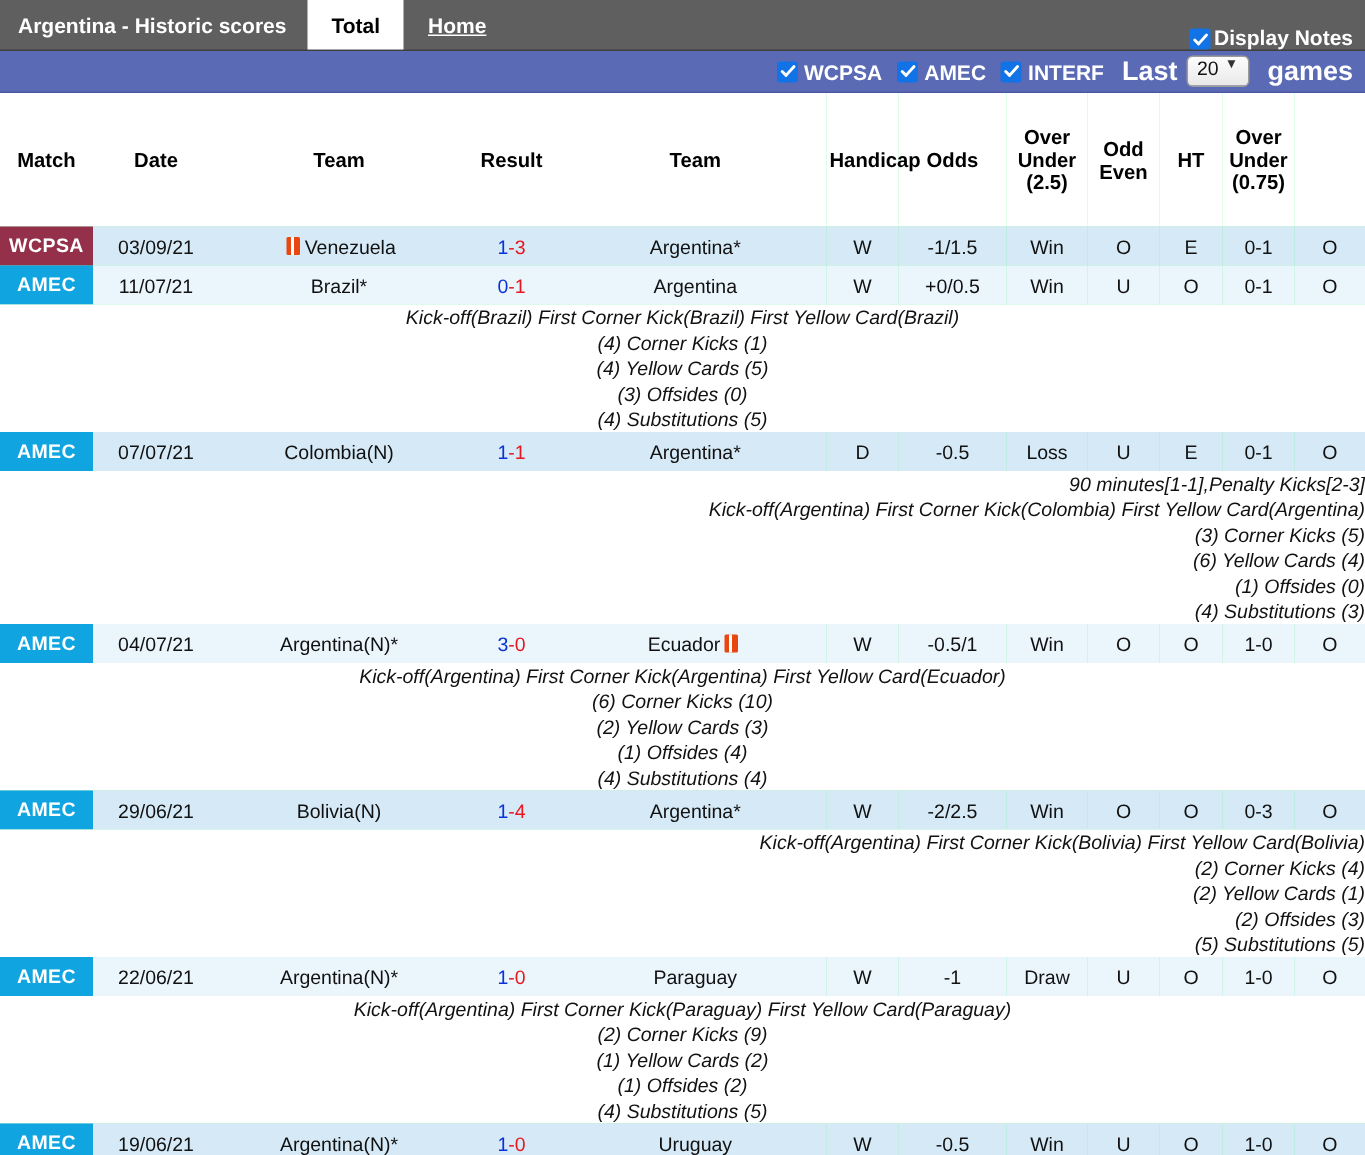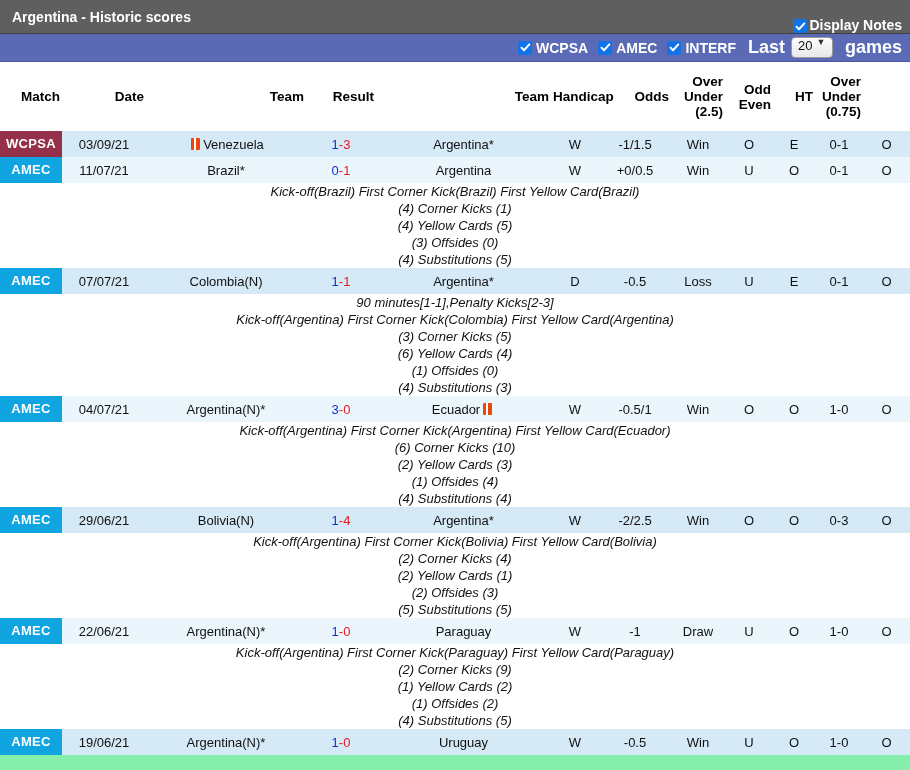--- a/index.html
+++ b/index.html
@@ -95,38 +95,38 @@
   }
   .caret { font-size: 9px; color:#333; line-height:1; }
 
   
   table.scores { width: 910px; border-collapse: collapse; table-layout: fixed; }
   table.scores th {
     font-size: 13.5px;
     font-weight: bold;
     color: #000;
     background: #ffffff;
-    padding: 12px 2px;
-    text-align: right;
+    padding: 22px 2px;
+    text-align: center;
     vertical-align: middle;
     line-height: 1.12;
     border: 0;
   }
   table.scores td {
     font-size: 13px;
     color: #111;
     text-align: center;
     vertical-align: middle;
     padding: 0;
     height: 26px;
     border: 0;
   }
   tr.r-odd  td { background: #d5e9f6; }
   tr.r-even td { background: #eaf5fc; }
-  tr.notes-odd  td { background: #ffffff; }
+  tr.notes-odd  td { background: #ffffff; text-align: right; }
   tr.notes-even td { background: #ffffff; }
 
   td.matchcell { padding: 0; }
   .badge {
     display: block;
     color: #ffffff;
     font-weight: bold;
     font-size: 13px;
     line-height: 26px;
     height: 26px;
@@ -171,20 +171,24 @@
   }
   .notes div { white-space: nowrap; font-style: italic; }
 </style>
 </head>
 <body>
 
 <div id="app">
 
   <div class="topbar">
     <div class="topbar-title">Argentina - Historic scores</div>
+    <div id="tabs-host" style="display:flex;">
+        <div class="tab active">Total</div>
+        <div class="tab link">Home</div>
+      </div>
     <div class="topbar-spacer"></div>
     <div class="notes-toggle">
       <span class="cb">
         <svg width="11" height="11" viewBox="0 0 12 12">
             <path d="M1.6 6.2 L4.4 9 L10.2 2.6" stroke="#fff" stroke-width="2.1" fill="none" stroke-linecap="round" stroke-linejoin="round"></path>
           </svg>
       </span>
       <span>Display Notes</span>
     </div>
   </div>

